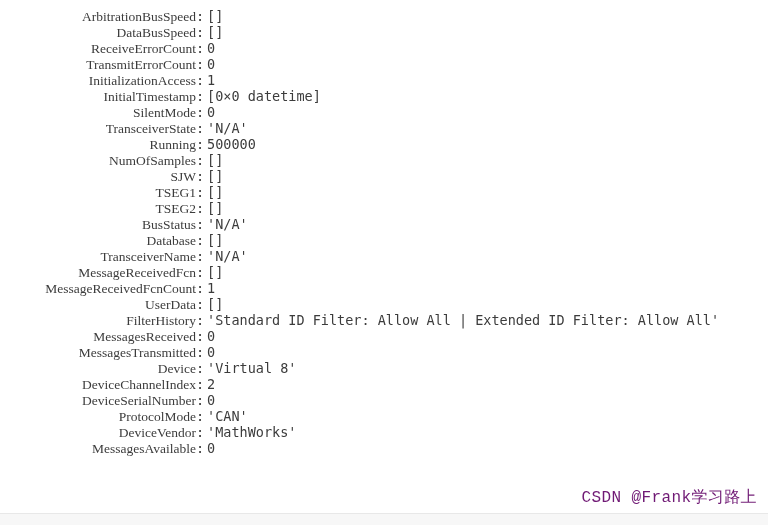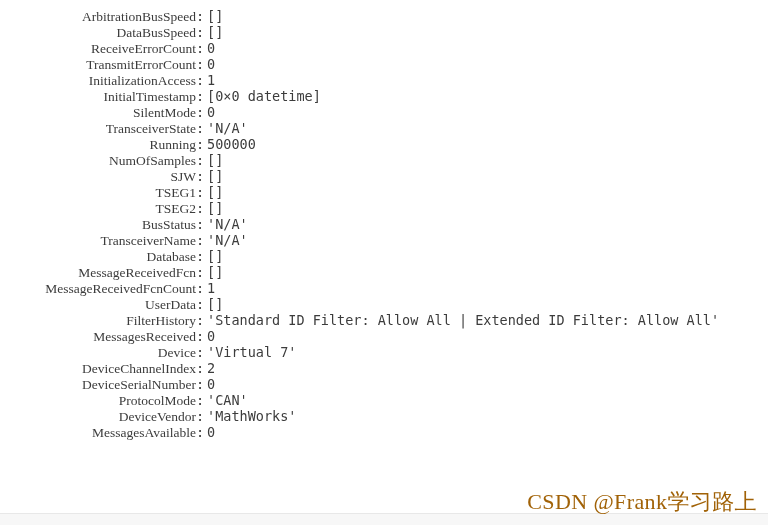--- a/index.html
+++ b/index.html
@@ -65,23 +65,23 @@
     top: 514px;
     width: 768px;
     height: 11px;
     background: #f7f7f7;
   }
 
   #watermark {
     position: absolute;
     right: 11px;
     top: 487px;
-    font-family: Liberation Serif, serif;
-    font-size: 22px;
-    color: #a16207;
+    font-family: Liberation Mono, monospace;
+    font-size: 16px;
+    color: #701a75;
     letter-spacing: 0.4px;
     white-space: nowrap;
   }
 </style>
 </head>
 <body>
 
 <div id="console-output">
     <div class="prop-line"><span class="prop-name">ArbitrationBusSpeed</span><span class="prop-colon">:</span><span class="prop-value">[]</span></div>
     <div class="prop-line"><span class="prop-name">DataBusSpeed</span><span class="prop-colon">:</span><span class="prop-value">[]</span></div>
@@ -90,28 +90,29 @@
     <div class="prop-line"><span class="prop-name">InitializationAccess</span><span class="prop-colon">:</span><span class="prop-value">1</span></div>
     <div class="prop-line"><span class="prop-name">InitialTimestamp</span><span class="prop-colon">:</span><span class="prop-value">[0×0 datetime]</span></div>
     <div class="prop-line"><span class="prop-name">SilentMode</span><span class="prop-colon">:</span><span class="prop-value">0</span></div>
     <div class="prop-line"><span class="prop-name">TransceiverState</span><span class="prop-colon">:</span><span class="prop-value">'N/A'</span></div>
     <div class="prop-line"><span class="prop-name">Running</span><span class="prop-colon">:</span><span class="prop-value">500000</span></div>
     <div class="prop-line"><span class="prop-name">NumOfSamples</span><span class="prop-colon">:</span><span class="prop-value">[]</span></div>
     <div class="prop-line"><span class="prop-name">SJW</span><span class="prop-colon">:</span><span class="prop-value">[]</span></div>
     <div class="prop-line"><span class="prop-name">TSEG1</span><span class="prop-colon">:</span><span class="prop-value">[]</span></div>
     <div class="prop-line"><span class="prop-name">TSEG2</span><span class="prop-colon">:</span><span class="prop-value">[]</span></div>
     <div class="prop-line"><span class="prop-name">BusStatus</span><span class="prop-colon">:</span><span class="prop-value">'N/A'</span></div>
+    <div class="prop-line"><span class="prop-name">Database</span><span class="prop-colon">:</span><span class="prop-value">[]</span></div>
     <div class="prop-line"><span class="prop-name">TransceiverName</span><span class="prop-colon">:</span><span class="prop-value">'N/A'</span></div>
-    <div class="prop-line"><span class="prop-name">Database</span><span class="prop-colon">:</span><span class="prop-value">[]</span></div>
     <div class="prop-line"><span class="prop-name">MessageReceivedFcn</span><span class="prop-colon">:</span><span class="prop-value">[]</span></div>
     <div class="prop-line"><span class="prop-name">MessageReceivedFcnCount</span><span class="prop-colon">:</span><span class="prop-value">1</span></div>
     <div class="prop-line"><span class="prop-name">UserData</span><span class="prop-colon">:</span><span class="prop-value">[]</span></div>
     <div class="prop-line"><span class="prop-name">FilterHistory</span><span class="prop-colon">:</span><span class="prop-value">'Standard ID Filter: Allow All | Extended ID Filter: Allow All'</span></div>
     <div class="prop-line"><span class="prop-name">MessagesReceived</span><span class="prop-colon">:</span><span class="prop-value">0</span></div>
-    <div class="prop-line"><span class="prop-name">Device</span><span class="prop-colon">:</span><span class="prop-value">'Virtual 7'</span></div>
+    <div class="prop-line"><span class="prop-name">MessagesTransmitted</span><span class="prop-colon">:</span><span class="prop-value">0</span></div>
+    <div class="prop-line"><span class="prop-name">Device</span><span class="prop-colon">:</span><span class="prop-value">'Virtual 8'</span></div>
     <div class="prop-line"><span class="prop-name">DeviceChannelIndex</span><span class="prop-colon">:</span><span class="prop-value">2</span></div>
     <div class="prop-line"><span class="prop-name">DeviceSerialNumber</span><span class="prop-colon">:</span><span class="prop-value">0</span></div>
     <div class="prop-line"><span class="prop-name">ProtocolMode</span><span class="prop-colon">:</span><span class="prop-value">'CAN'</span></div>
     <div class="prop-line"><span class="prop-name">DeviceVendor</span><span class="prop-colon">:</span><span class="prop-value">'MathWorks'</span></div>
     <div class="prop-line"><span class="prop-name">MessagesAvailable</span><span class="prop-colon">:</span><span class="prop-value">0</span></div>
   </div>
 
 <div id="bottom-divider"></div>
 <div id="bottom-strip"></div>
 

